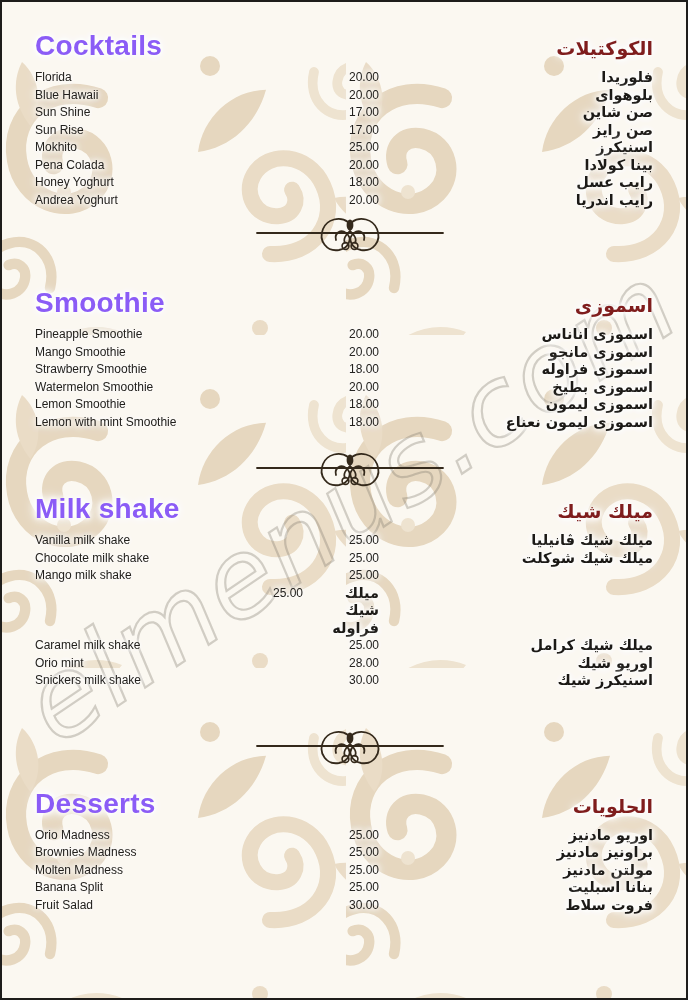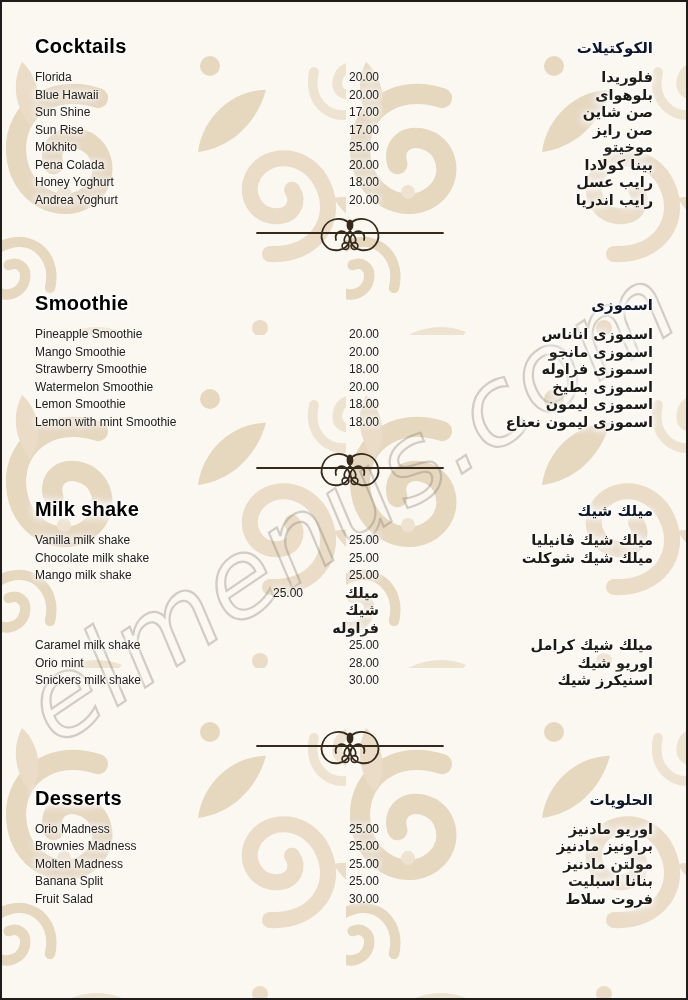--- a/index.html
+++ b/index.html
@@ -12,37 +12,37 @@
     box-sizing:border-box;
     overflow:hidden;
     font-family:"Liberation Sans", sans-serif;
     color:#22201d;
   }
   .bg-layer,.wm-layer{position:absolute;top:0;left:0;z-index:0;}
   .wm-layer{z-index:1;}
   .content{position:relative;z-index:2;padding:0 33px;}
 
   .sec-header{display:flex;justify-content:space-between;align-items:baseline;}
-  .title-en{font-weight:bold;font-size:20px;line-height:26px;color:#000000;letter-spacing:.3px;}
-  .title-ar{font-family:"DejaVu Sans", sans-serif;font-weight:bold;font-size:15px;line-height:26px;direction:rtl;color:#0f172a;}
+  .title-en{font-weight:bold;font-size:28px;line-height:26px;color:#8b5cf6;letter-spacing:.3px;}
+  .title-ar{font-family:"DejaVu Sans", sans-serif;font-weight:bold;font-size:19px;line-height:26px;direction:rtl;color:#7f1d1d;}
 
   .items{margin-top:8px;}
   .item-row{display:grid;grid-template-columns:268px 76px 1fr;line-height:17.5px;}
   .i-en{font-size:12px;}
   .i-price{font-size:12px;text-align:right;}
   .i-ar{font-family:"DejaVu Sans", sans-serif;font-weight:bold;font-size:14.5px;line-height:17.5px;text-align:right;direction:rtl;color:#1b1916;padding-left:16px;}
 
   
   .halo{text-shadow:0 0 4px #fff,0 0 6px #fff,0 0 9px #fff,0 0 12px #fff,0 0 16px #fff;}
 
   .divider-wrap{text-align:center;padding-left:12px;height:52px;}
   .divider-wrap svg{display:block;margin:0 auto;}
 
   
-  .s0{margin-top:31px;} .s1{margin-top:29px;} .s2{} .s3{margin-top:11px;}
+  .s0{margin-top:31px;} .s1{margin-top:29px;} .s2{} .s3{margin-top:17px;}
   .d0{margin-top:0;}   .d1{margin-top:13px;} .d2{margin-top:32px;}
 </style>
 </head>
 <body>
 
 <div class="page">
 
   <svg class="bg-layer" width="688" height="1000" viewBox="0 0 688 1000" aria-hidden="true">
     <defs>
       <g id="curlshape">
@@ -95,21 +95,21 @@
             <span class="i-ar halo">صن شاين</span>
           </div>
           <div class="item-row">
             <span class="i-en halo">Sun Rise</span>
             <span class="i-price halo">17.00</span>
             <span class="i-ar halo">صن رايز</span>
           </div>
           <div class="item-row">
             <span class="i-en halo">Mokhito</span>
             <span class="i-price halo">25.00</span>
-            <span class="i-ar halo">موخيتو</span>
+            <span class="i-ar halo">اسنيكرز</span>
           </div>
           <div class="item-row">
             <span class="i-en halo">Pena Colada</span>
             <span class="i-price halo">20.00</span>
             <span class="i-ar halo">بينا كولادا</span>
           </div>
           <div class="item-row">
             <span class="i-en halo">Honey Yoghurt</span>
             <span class="i-price halo">18.00</span>
             <span class="i-ar halo">رايب عسل</span>

